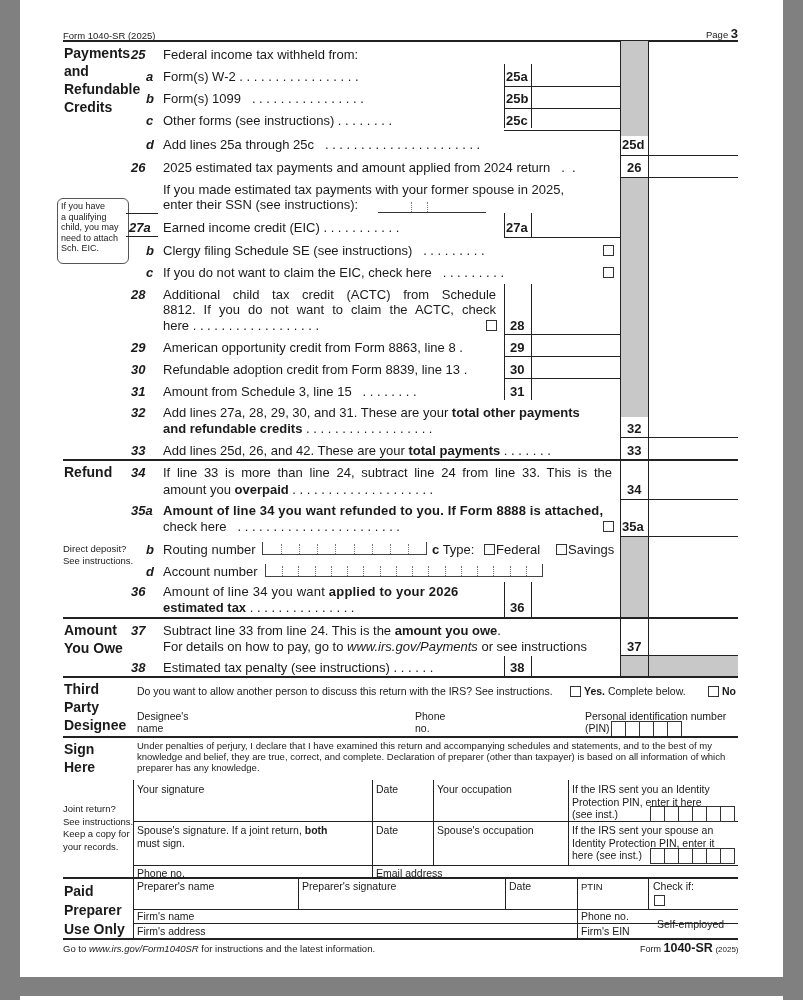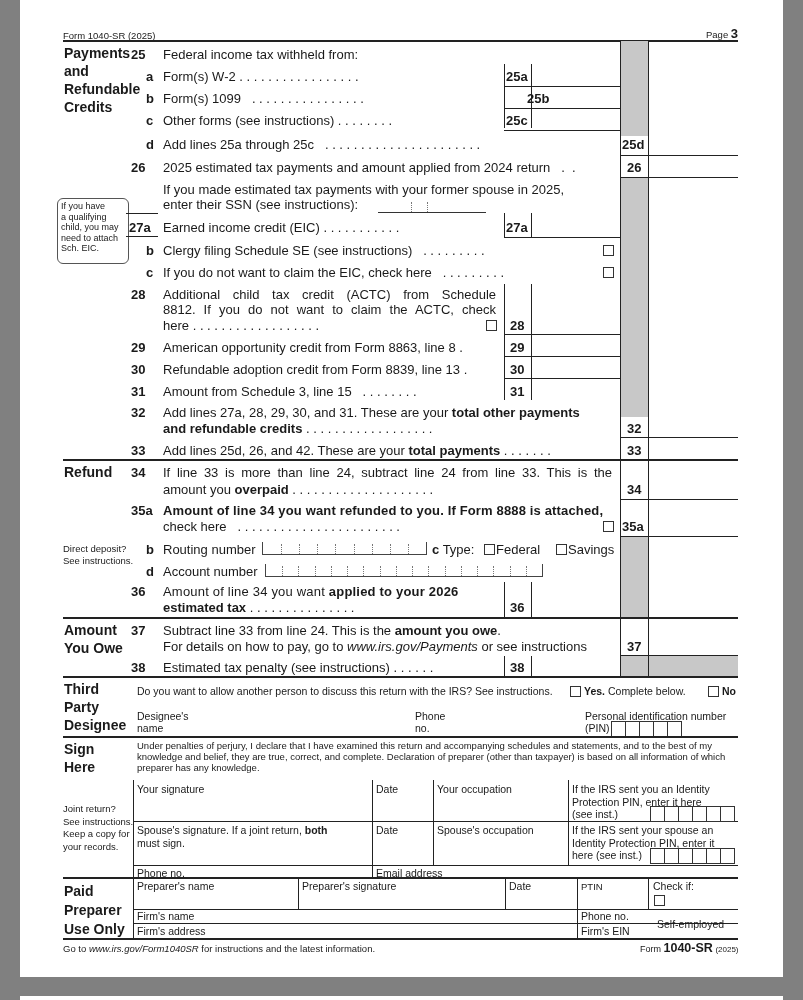--- a/index.html
+++ b/index.html
@@ -5,21 +5,21 @@
   html,body{margin:0;padding:0;}
   body{width:803px;height:1000px;background:#808080;position:relative;overflow:hidden;font-family:"Liberation Sans",sans-serif;color:#1a1a1a;}
   .page{position:absolute;left:20px;top:0;width:763px;height:977px;background:#fff;}
   .page2{position:absolute;left:20px;top:996px;width:763px;height:10px;background:#fff;}
   .a{position:absolute;white-space:nowrap;}
   .hl{position:absolute;height:0;border-top:1px solid #222;}
   .hl2{position:absolute;height:0;border-top:2px solid #222;}
   .vl{position:absolute;width:0;border-left:1px solid #222;}
   .shade{position:absolute;background:#c8c8c8;}
   .sec{font-weight:bold;font-size:14px;line-height:18px;}
-  .ln{font-weight:bold;font-size:13px;}
+  .ln{font-weight:bold;font-size:13px;font-style:italic;}
   .t{font-size:13px;}
   .s{font-size:10.5px;}
   .xs{font-size:9.5px;}
   .box-lbl{font-weight:bold;font-size:13px;}
   .dots{letter-spacing:0;}
   .cb{display:inline-block;width:9px;height:9px;border:1px solid #333;vertical-align:-1px;margin:0 2px;background:#fff;}
   .j{text-align:justify;text-align-last:justify;white-space:normal;}
   .callout{position:absolute;border:1px solid #555;border-radius:6px;background:#fff;font-size:9px;line-height:10.5px;padding:2px 3px;}
   .cells{position:absolute;display:flex;}
   .cells span{display:inline-block;width:13px;height:14px;border:1px solid #333;border-left:none;}
@@ -61,21 +61,21 @@
 <div class="hl" style="left:504px;top:108px;width:116px;"></div>
 <div class="hl" style="left:504px;top:130px;width:116px;"></div>
 
 <div class="a ln" style="left:146px;top:69px;">a</div>
 <div class="a t" style="left:163px;top:69px;"><span>Form(s) W-2</span> <span class="dots">. . . . . . . . . . . . . . . . .</span></div>
 <div class="a box-lbl" style="left:506px;top:69px;">25a</div>
 <div class="a" style="left:533px;top:66px;width:86px;height:20px;"></div>
 
 <div class="a ln" style="left:146px;top:91px;">b</div>
 <div class="a t" style="left:163px;top:91px;"><span>Form(s) 1099</span> <span class="dots">&nbsp; . . . . . . . . . . . . . . . .</span></div>
-<div class="a box-lbl" style="left:506px;top:91px;margin-left:21px;">25b</div>
+<div class="a box-lbl" style="left:506px;top:91px;">25b</div>
 <div class="a" style="left:533px;top:88px;width:86px;height:20px;"></div>
 
 <div class="a ln" style="left:146px;top:113px;">c</div>
 <div class="a t" style="left:163px;top:113px;"><span>Other forms (see instructions)</span> <span class="dots">. . . . . . . .</span></div>
 <div class="a box-lbl" style="left:506px;top:113px;">25c</div>
 <div class="a" style="left:533px;top:110px;width:86px;height:20px;"></div>
 
 <div class="a ln" style="left:146px;top:137px;">d</div>
 <div class="a t" style="left:163px;top:137px;"><span>Add lines 25a through 25c</span> <span class="dots">&nbsp; . . . . . . . . . . . . . . . . . . . . . .</span></div>
 <div class="a box-lbl" style="left:622px;top:137px;">25d</div>

